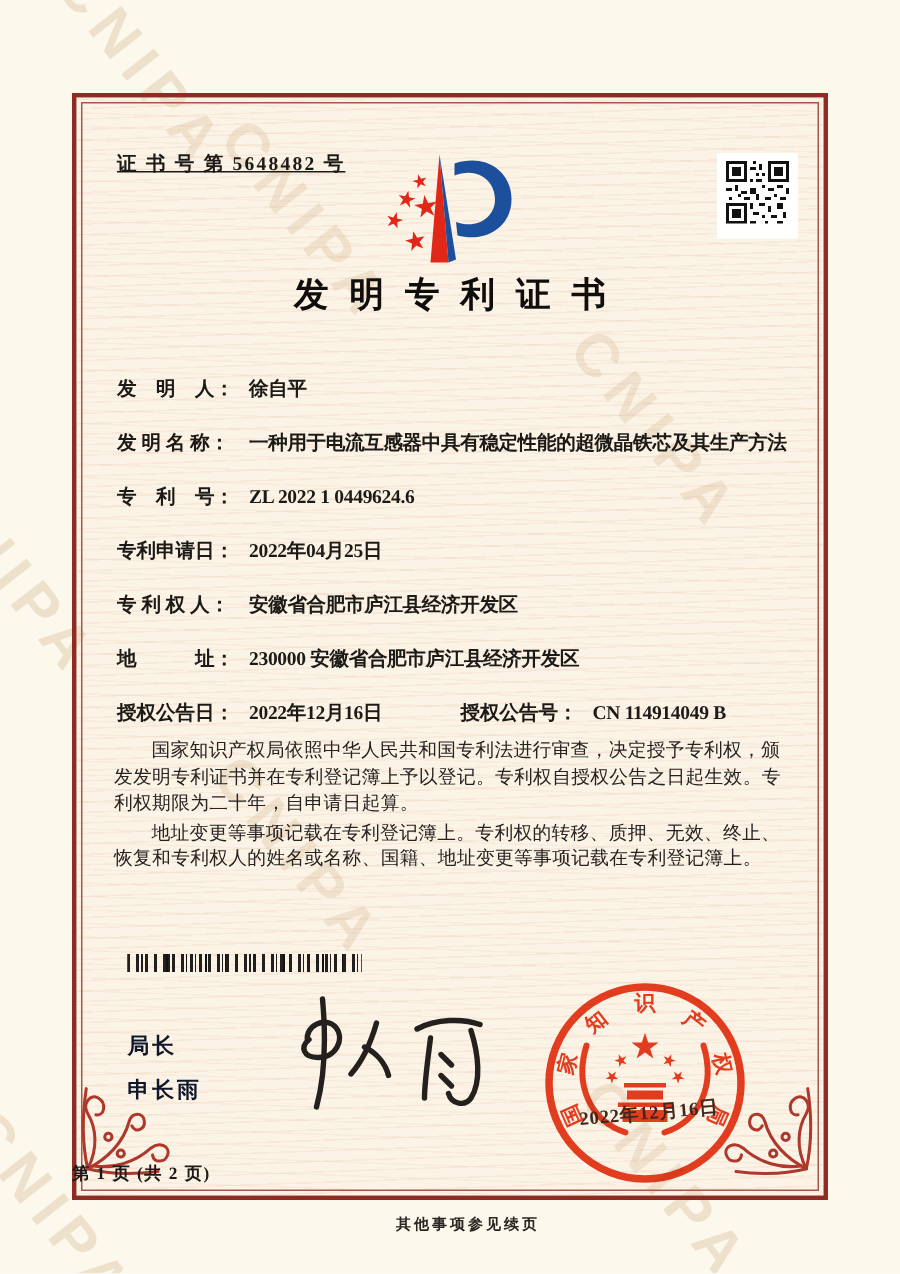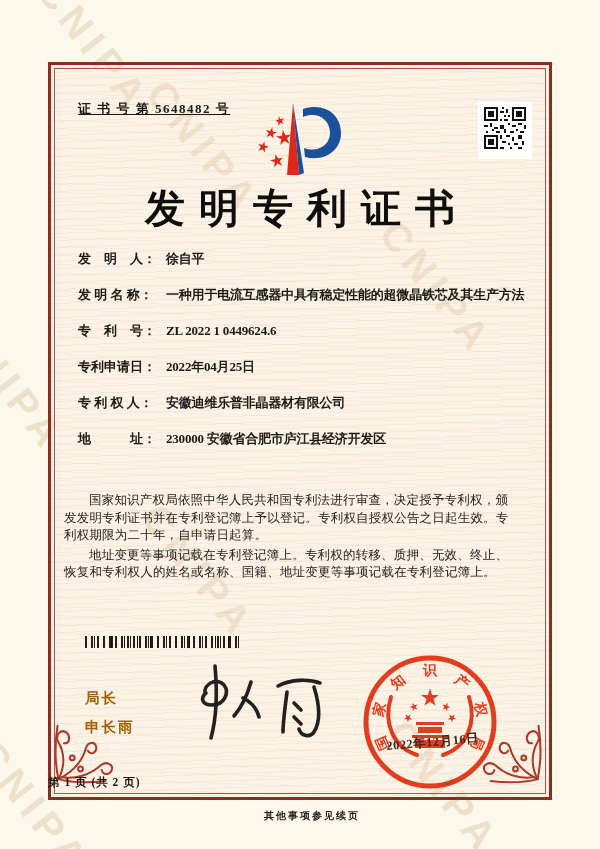--- a/index.html
+++ b/index.html
@@ -32,42 +32,42 @@
       rgba(246,228,210,.22);
   }
   .corner-ornament{position:absolute;width:92px;height:92px;}
   .corner-bl{left:52px;top:700px;}
   .corner-br{left:452px;top:700px;transform:scaleX(-1);}
   
   .cert-no{position:absolute;left:78px;top:100px;font-size:13px;letter-spacing:1.5px;font-weight:bold;text-decoration:underline;}
   .logo{position:absolute;left:240px;top:99px;width:120px;height:80px;}
   .title{
     position:absolute;left:0;top:181px;width:600px;margin:0;text-align:center;
-    font-size:40px;font-weight:bold;letter-spacing:14px;text-indent:14px;color:#100e0c;
+    font-size:23px;font-weight:bold;letter-spacing:14px;text-indent:14px;color:#100e0c;
   }
   
   .fields{position:absolute;left:78px;top:250px;width:452px;font-size:13px;font-weight:bold;}
   .frow{position:relative;height:14px;margin-bottom:22px;white-space:nowrap;}
   .lbl{display:inline-block;width:88px;}
   .val{letter-spacing:-0.2px;}
   .pair2{position:absolute;left:229px;top:0;}
   
-  .legal{position:absolute;left:64px;top:492px;width:450px;font-size:12.5px;line-height:17.5px;color:#262220;}
+  .legal{position:absolute;left:76px;top:492px;width:450px;font-size:12.5px;line-height:17.5px;color:#262220;}
   .legal p{margin:0 0 2px 0;text-indent:2em;letter-spacing:0.2px;}
   
   .barcode{
     position:absolute;left:85px;top:636px;width:156px;height:12px;
     background-image:
       repeating-linear-gradient(90deg,#20201f 0 2px,rgba(0,0,0,0) 2px 6px),
       repeating-linear-gradient(90deg,#20201f 0 1px,rgba(0,0,0,0) 1px 9px),
       repeating-linear-gradient(90deg,#111 0 1px,rgba(0,0,0,0) 1px 13px);
   }
   
   .director{position:absolute;left:85px;top:684px;font-family:"Liberation Sans","DejaVu Sans",sans-serif;
-    font-size:14.5px;font-weight:bold;line-height:29px;color:#a16207;letter-spacing:2px;}
+    font-size:14.5px;font-weight:bold;line-height:29px;color:#0f172a;letter-spacing:2px;}
   .signature{position:absolute;left:183px;top:658px;width:150px;height:86px;}
   
   .seal{position:absolute;left:359px;top:651px;width:142px;height:142px;mix-blend-mode:multiply;opacity:.95;}
   .seal text{font-family:"Liberation Serif","DejaVu Serif",serif;}
   .seal .ring-char{font-size:14px;font-weight:bold;fill:#e63517;}
   .seal .seal-date{font-size:12.5px;font-weight:bold;fill:#372015;letter-spacing:0.5px;}
   
   .qr-box{position:absolute;left:478px;top:102px;width:54px;height:57px;background:#ffffff;}
   .qr{position:absolute;left:6px;top:5px;width:42px;height:42px;}
   
@@ -195,24 +195,30 @@
     <div class="frow">
       <span class="lbl">发 明 名 称：</span><span class="val">一种用于电流互感器中具有稳定性能的超微晶铁芯及其生产方法</span>
     </div>
     <div class="frow">
       <span class="lbl">专　利　号：</span><span class="val">ZL 2022 1 0449624.6</span>
     </div>
     <div class="frow">
       <span class="lbl">专利申请日：</span><span class="val">2022年04月25日</span>
     </div>
     <div class="frow">
-      <span class="lbl">专 利 权 人：</span><span class="val">安徽迪维乐普非晶器材有限公司</span>
+      <span class="lbl">专 利 权 人：</span><span class="val">安徽省合肥市庐江县经济开发区</span>
     </div>
     <div class="frow">
       <span class="lbl">地　　　址：</span><span class="val">230000 安徽省合肥市庐江县经济开发区</span>
+    </div>
+    <div class="frow">
+      <span class="lbl">授权公告日：</span><span class="val">2022年12月16日</span>
+      <span class="pair2">
+        <span class="lbl">授权公告号：</span><span class="val">CN 114914049 B</span>
+      </span>
     </div>
   </div>
 
   <div class="legal">
     <p>国家知识产权局依照中华人民共和国专利法进行审查，决定授予专利权，颁发发明专利证书并在专利登记簿上予以登记。专利权自授权公告之日起生效。专利权期限为二十年，自申请日起算。</p>
     <p>地址变更等事项记载在专利登记簿上。专利权的转移、质押、无效、终止、恢复和专利权人的姓名或名称、国籍、地址变更等事项记载在专利登记簿上。</p>
   </div>
 
   <div class="barcode"></div>
 

